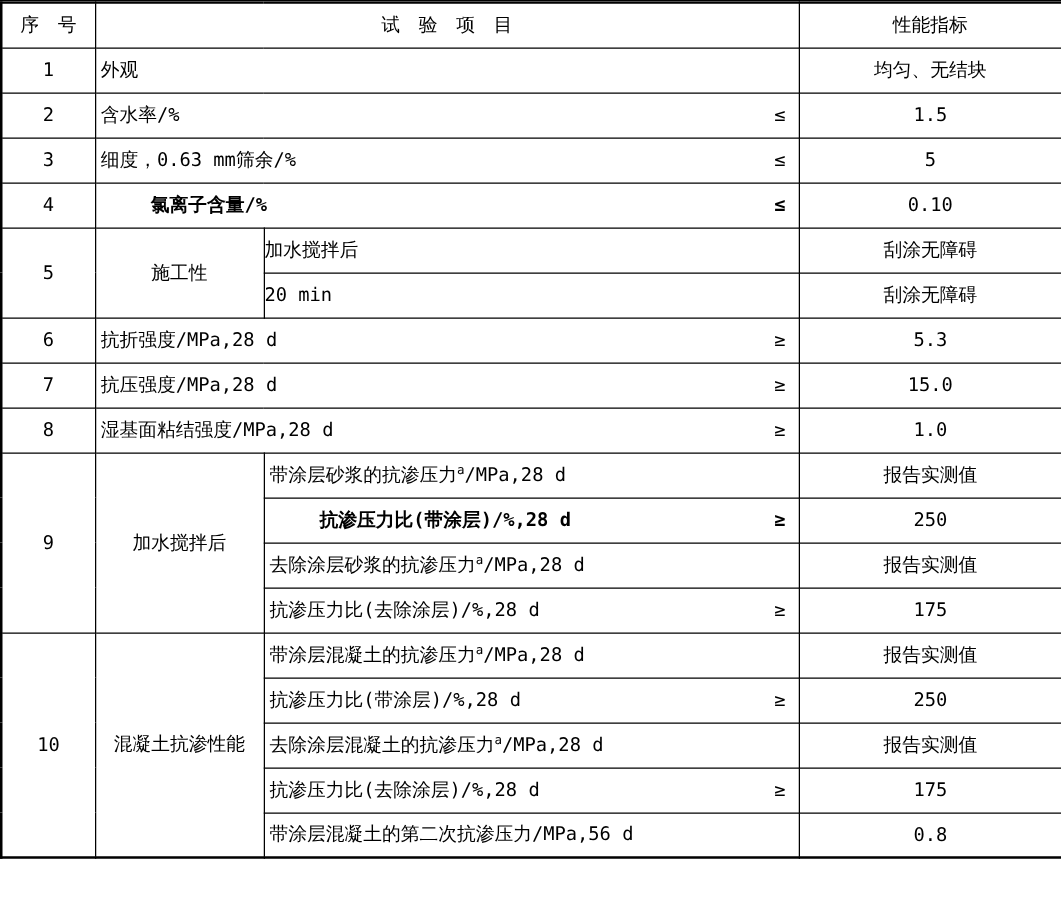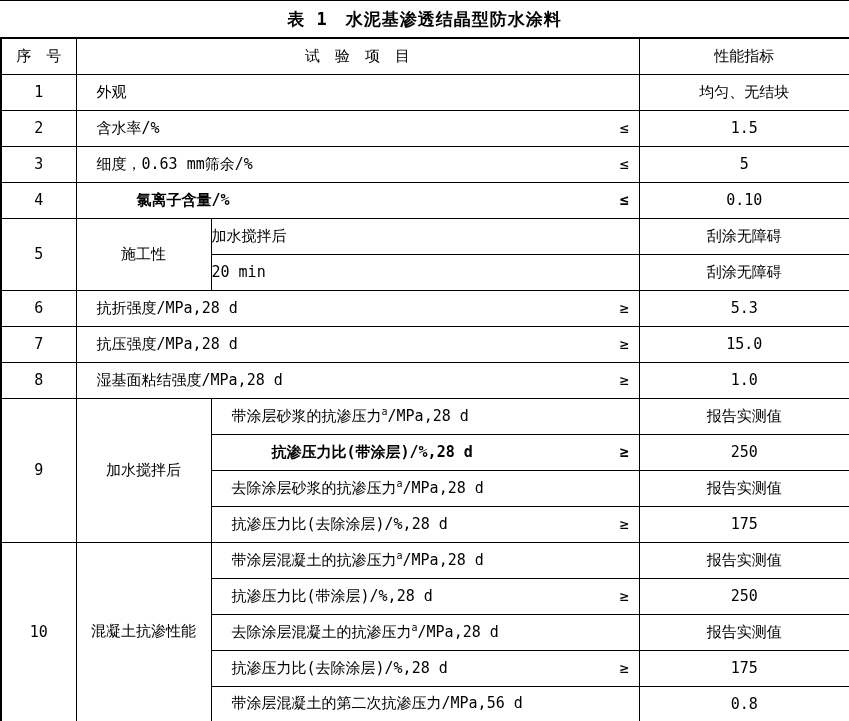--- a/index.html
+++ b/index.html
@@ -46,38 +46,37 @@
   td.col-no, td.col-group, td.col-spec { text-align: center; }
   td.header-cell {
     text-align: center;
     font-size: 15px;
     border-bottom-width: 2px;
   }
   .item-flex {
     display: flex;
     align-items: center;
     justify-content: space-between;
-    padding: 0 10px 0 20px;
+    padding: 0 10px 0 4px;
     width: 100%;
   }
   .item-flex.center { justify-content: flex-start; padding: 0; }
   .item-text sup {
     font-size: 10px;
     vertical-align: super;
     line-height: 0;
   }
   .comparator { font-size: 15px; }
   .bold { font-weight: bold; margin-left: 40px; }
   td.col-spec { font-size: 14px; }
 </style>
 </head>
 <body>
 
 <div class="page">
-  <div class="title-bar">表 1　水泥基渗透结晶型防水涂料</div>
 
   <table class="spec">
     <colgroup>
       <col style="width:75px">
       <col style="width:135px">
       <col style="width:428px">
       <col style="width:211px">
     </colgroup>
     <tbody>
       <tr>

